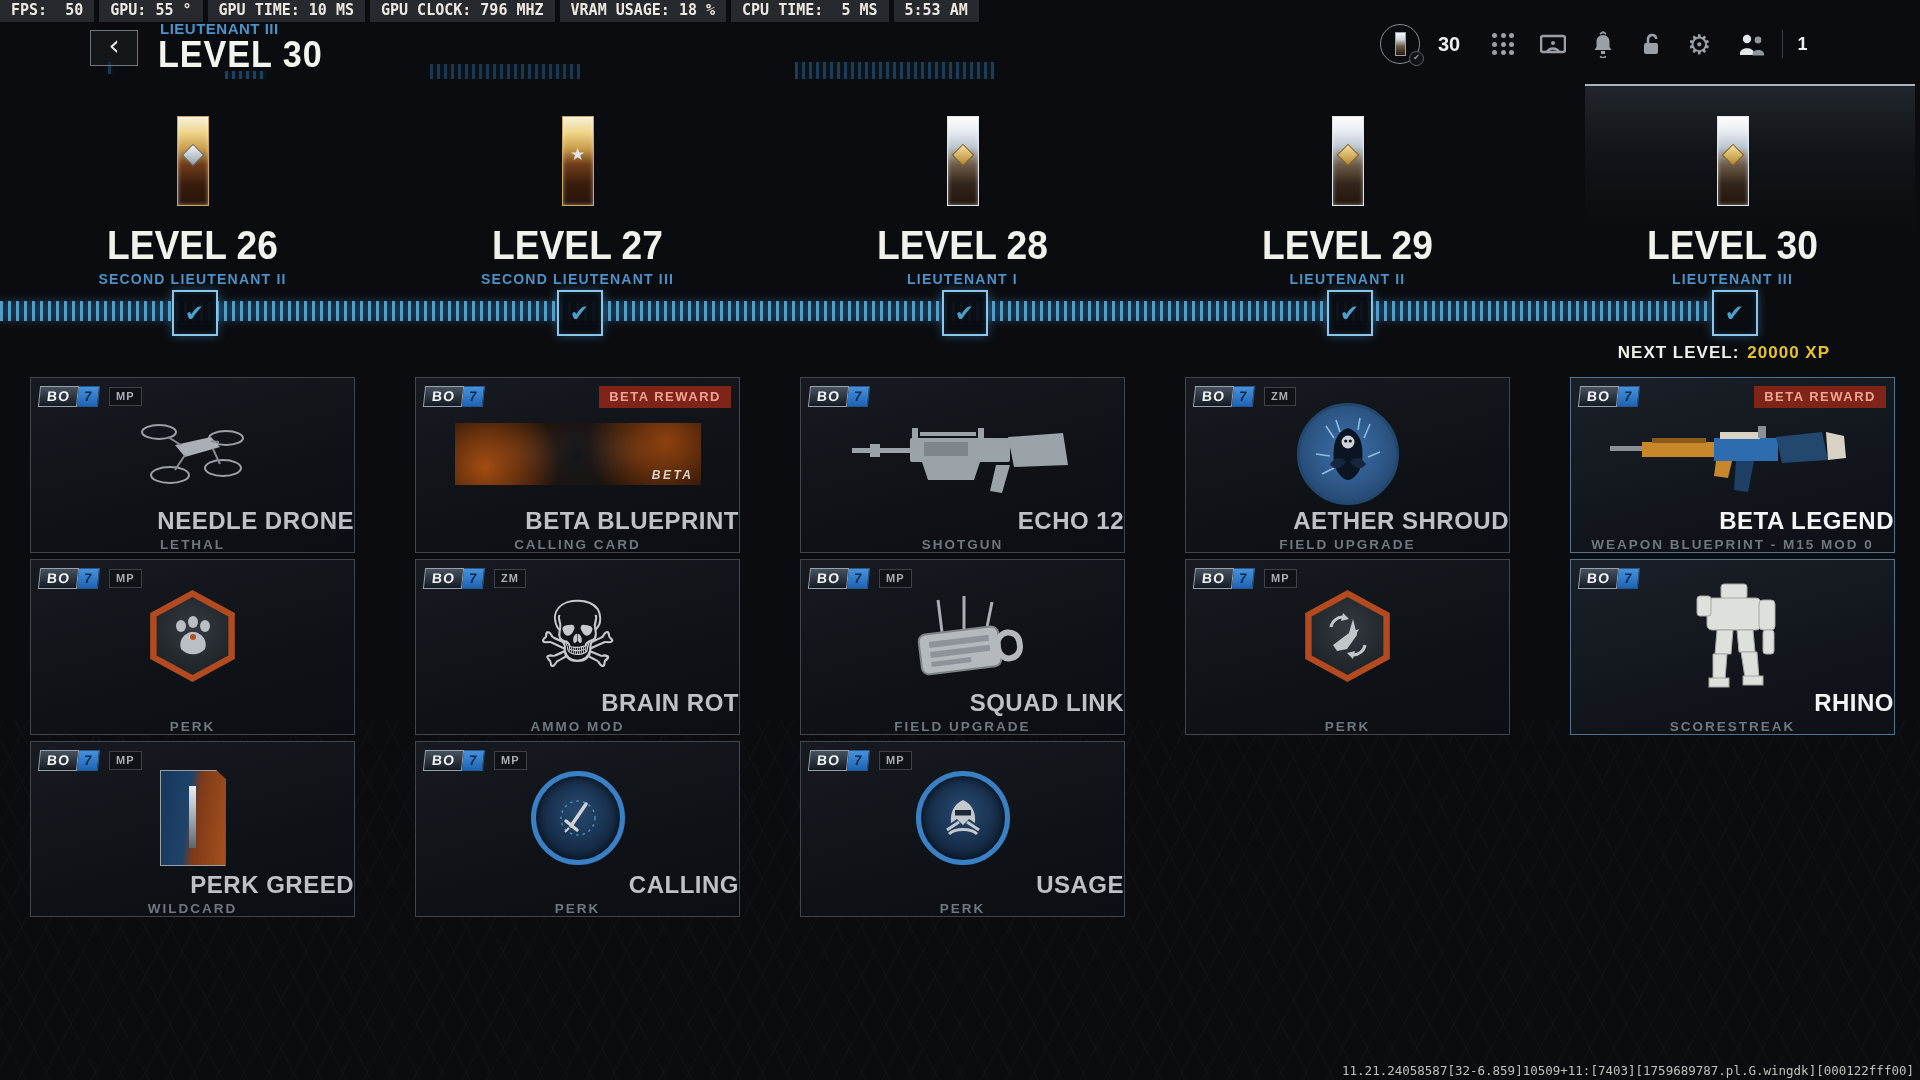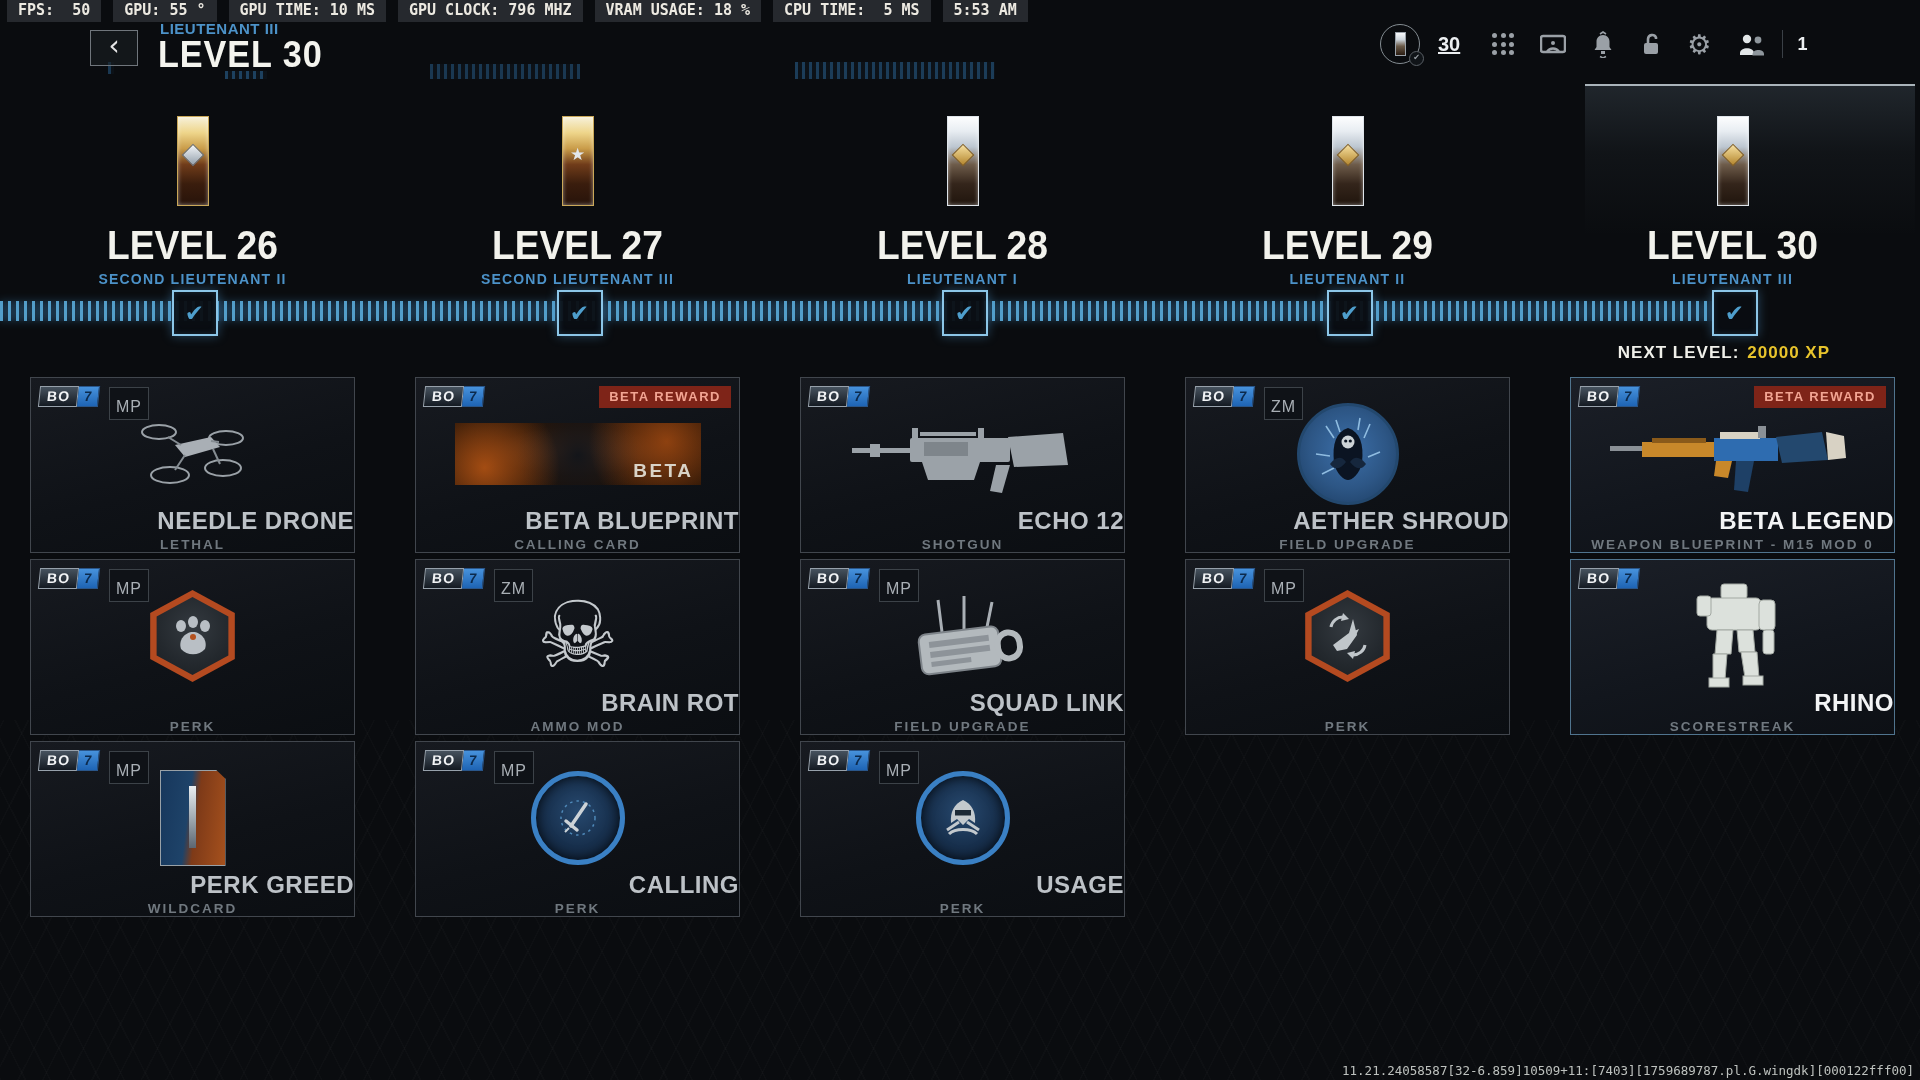--- a/index.html
+++ b/index.html
@@ -4,42 +4,42 @@
 <style>
   html,body{margin:0;padding:0;background:#000;}
   .stage{position:relative;width:1920px;height:1080px;background:#0a0c0f;overflow:hidden;
          font-family:"Liberation Sans",sans-serif;}
   .tri-pattern{position:absolute;left:0;top:720px;width:1920px;height:360px;pointer-events:none;
     background:repeating-linear-gradient(63deg,rgba(255,255,255,.015) 0 1.5px,transparent 1.5px 22px),
                repeating-linear-gradient(-63deg,rgba(255,255,255,.015) 0 1.5px,transparent 1.5px 22px);}
   
   .debugbar{position:absolute;top:0;left:0;display:flex;gap:5px;z-index:10;}
   .seg{background:#26292e;color:#ece9e1;font:700 15px/19px "DejaVu Sans Mono",monospace;
-       padding:1px 11px 2px;white-space:pre;margin-left:7px;}
+       padding:1px 11px 2px;white-space:pre;}
   
   .back-btn{position:absolute;left:90px;top:30px;width:46px;height:34px;border:1px solid #70767c;
     background:rgba(28,32,37,.55);color:#e6e6e6;display:flex;align-items:center;justify-content:center;z-index:5;cursor:pointer;}
   .back-btn span{font-family:"DejaVu Sans",sans-serif;font-size:28px;line-height:1;margin-top:-4px;}
   .hdr-sub{position:absolute;left:160px;top:20px;font-size:15px;font-weight:700;color:#4c92c8;letter-spacing:.5px;z-index:5;}
   .hdr-title{position:absolute;left:158px;top:34px;font-size:36px;font-weight:800;color:#f4f4ee;
     letter-spacing:1px;z-index:5;transform:scaleX(.95);transform-origin:left;}
   .glitch{position:absolute;background:repeating-linear-gradient(90deg,#2a6494 0 3px,rgba(42,100,148,.12) 3px 7px);z-index:4;}
   .g1{left:225px;top:71px;width:42px;height:8px;opacity:.6;}
   .g2{left:430px;top:64px;width:150px;height:15px;opacity:.5;}
   .g3{left:795px;top:62px;width:200px;height:17px;opacity:.55;}
   .g4{left:108px;top:62px;width:6px;height:12px;opacity:.5;}
   
   .hud{position:absolute;left:1380px;top:24px;height:40px;display:flex;align-items:center;z-index:5;}
   .emb{position:relative;width:38px;height:38px;border:1.5px solid #848c92;border-radius:50%;
        display:flex;align-items:center;justify-content:center;margin-right:18px;cursor:pointer;}
   .emb-bar{width:9px;height:22px;background:linear-gradient(180deg,#f8fafc 0%,#cdd5dc 30%,#6a5a48 60%,#2a1c12 100%);
        border:.5px solid #9aa2aa;}
   .emb-chk{position:absolute;right:-5px;bottom:-3px;width:13px;height:13px;border-radius:50%;background:#101418;
        border:1px solid #5a6066;color:#9aa0a6;font-size:8px;line-height:12px;text-align:center;font-family:"DejaVu Sans",sans-serif;}
-  .hud-num{font-size:20px;font-weight:700;color:#eceff1;text-decoration:underline;}
+  .hud-num{font-size:20px;font-weight:700;color:#eceff1;}
   .hud-ic{margin-left:26px;display:flex;align-items:center;cursor:pointer;}
   .dots{display:grid;grid-template-columns:repeat(3,5px);grid-gap:3.5px;}
   .dots i{width:5px;height:5px;border-radius:50%;background:#9aa0a6;}
   .gear{font-family:"DejaVu Sans",sans-serif;font-size:27px;color:#9aa0a6;line-height:1;}
   .hud-div{width:1px;height:28px;background:#3a4046;margin-left:16px;}
   .hud-one{font-size:18px;font-weight:700;color:#eceff1;margin-left:14px;}
   
   .hl-panel{position:absolute;left:1585px;top:84px;width:330px;height:150px;z-index:1;
     background:linear-gradient(180deg,rgba(140,165,185,.17) 0%,rgba(140,165,185,.05) 45%,rgba(140,165,185,0) 100%);
     border-top:2px solid #aab4ba;}
@@ -72,21 +72,21 @@
   
   .card{position:absolute;width:325px;height:176px;box-sizing:border-box;z-index:2;cursor:pointer;
     background:linear-gradient(165deg,#171a20 0%,#0f1217 55%,#0b0e12 100%);border:1px solid #41464d;}
   .card.hl{border-color:#50748e;background:linear-gradient(165deg,#1b1f27 0%,#12161d 55%,#0d1015 100%);}
   .brand{position:absolute;left:8px;top:8px;display:flex;transform:skewX(-6deg);}
   .brand .bo{background:linear-gradient(180deg,#46525e,#141a22);border:1px solid #97a1ab;color:#f2f4f6;
     font-size:14px;font-weight:800;padding:1px 7px 2px;letter-spacing:1px;}
   .brand .seven{background:linear-gradient(180deg,#4792dc,#1e64b4);border:1px solid #2a568a;border-left:none;
     color:#0c2a4c;font-size:14px;font-weight:900;padding:1px 6px 2px;}
   .mode-tag{position:absolute;left:78px;top:9px;border:1px solid #3c4248;background:rgba(14,18,22,.85);
-    color:#a9afb5;font-size:16px;font-weight:400;letter-spacing:1px;padding:10px 6px 3px;}
+    color:#a9afb5;font-size:11px;font-weight:700;letter-spacing:1px;padding:2px 6px 3px;}
   .banner{position:absolute;top:8px;right:8px;background:#7e2418;color:#f2a492;font-size:13px;font-weight:700;
     letter-spacing:1.5px;padding:3px 10px 4px;}
   .icon-zone{position:absolute;left:0;top:26px;width:100%;height:100px;display:flex;align-items:center;justify-content:center;}
   .card-title{position:absolute;left:0;top:129px;width:100%;text-align:right;font-size:24px;font-weight:800;
     color:#bdc2c7;letter-spacing:.5px;}
   .card.hl .card-title{color:#f3f4f5;}
   .card-sub{position:absolute;left:0;top:159px;width:100%;text-align:center;font-size:13.5px;font-weight:600;
     color:#70787f;letter-spacing:2px;}
   
   .hexa{width:92px;height:92px;position:relative;display:flex;align-items:center;justify-content:center;
@@ -98,21 +98,21 @@
     justify-content:center;background:radial-gradient(circle at 50% 42%,#27496f 0%,#172f4c 55%,#0e1e33 100%);
     box-shadow:inset 0 0 12px rgba(0,0,0,.8);}
   .emblem-aether{width:96px;height:96px;border-radius:50%;border:3px solid #23486e;display:flex;align-items:center;
     justify-content:center;background:radial-gradient(circle at 50% 45%,#3c6fa9 0%,#2d5685 55%,#1b3b5f 100%);}
   .skull{font-family:"DejaVu Sans",sans-serif;font-size:92px;line-height:90px;color:#c4c9cd;}
   .cc-art{position:relative;width:246px;height:62px;
     background:radial-gradient(circle at 12% 72%,rgba(205,95,22,.75),transparent 34%),
                radial-gradient(circle at 86% 30%,rgba(195,88,20,.65),transparent 36%),
                radial-gradient(circle at 50% 52%,rgba(16,20,26,.95) 0%,rgba(16,20,26,.6) 22%,transparent 48%),
                radial-gradient(ellipse at 50% 45%,#56321b 0%,#2c1709 50%,#150c05 100%);}
-  .cc-beta{position:absolute;right:7px;bottom:3px;font-size:19px;font-weight:900;
+  .cc-beta{position:absolute;right:7px;bottom:3px;font-size:12px;font-weight:900;font-style:italic;
     letter-spacing:2.5px;color:#d9d3c7;}
   .wc-art{position:relative;width:64px;height:94px;border:1px solid #99a1a7;
     background:linear-gradient(97deg,#17375c 0%,#1e4369 42%,#7e3a18 55%,#a6511d 100%);
     clip-path:polygon(0 0,86% 0,100% 9%,100% 100%,0 100%);}
   .wc-hand{position:absolute;left:45%;top:16%;width:11%;height:66%;
     background:linear-gradient(180deg,#eaeef1 0%,#9ca6ae 55%,#5c6671 100%);}
   .build{position:absolute;right:6px;bottom:2px;font:400 12.5px "DejaVu Sans Mono",monospace;color:#cdd1cd;opacity:.92;z-index:6;}
 </style>
 </head>
 <body>

